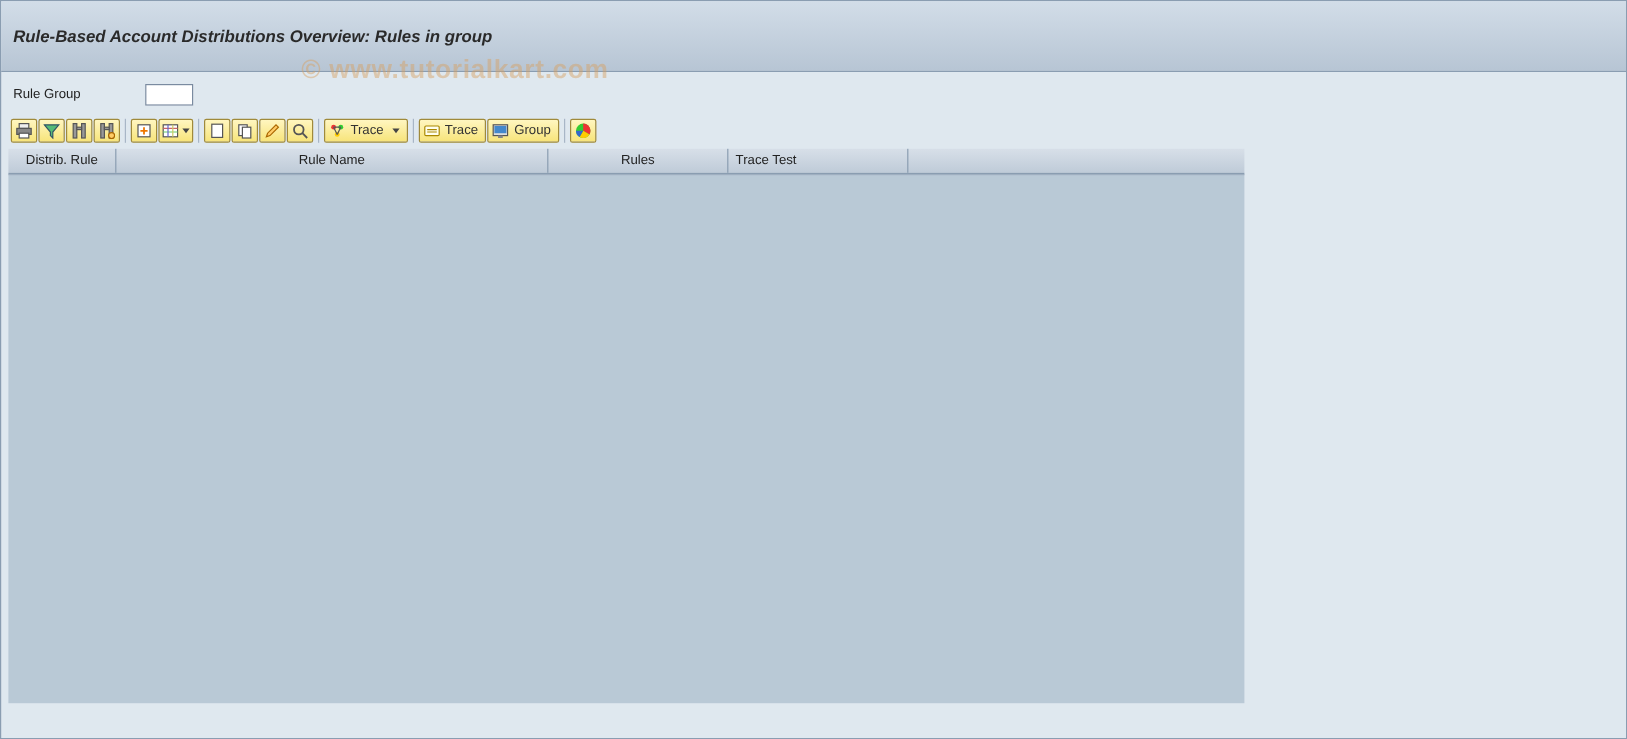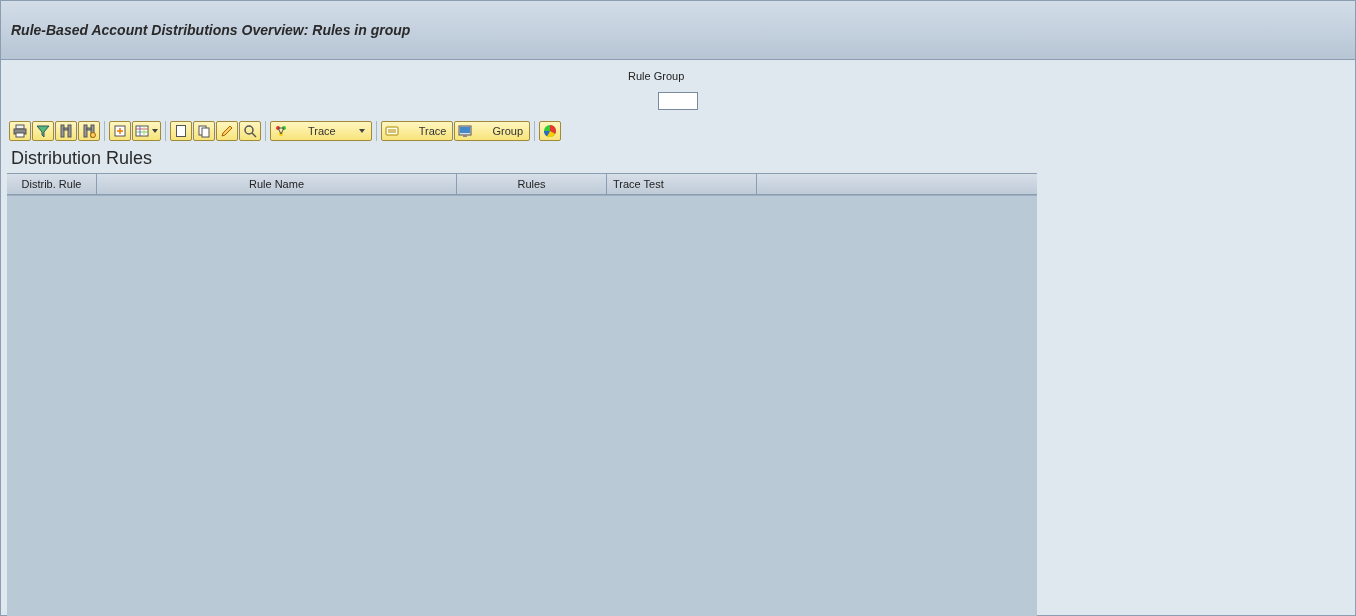--- a/index.html
+++ b/index.html
@@ -29,21 +29,20 @@
     font-size: 14px;
     font-weight: bold;
     font-style: italic;
     color: #2a2a2a;
   }
   .field-row {
     padding: 10px 10px 8px 10px;
     display: flex;
     align-items: center;
     gap: 10px;
-    flex-direction: column;
   }
   .field-label {
     width: 100px;
     color: #222;
   }
   .field-input {
     width: 34px;
     height: 16px;
     border: 1px solid #7a8ba0;
     background: #fff;
@@ -73,21 +72,21 @@
     border: 1px solid #a08a3a;
     border-radius: 2px;
     display: inline-flex;
     align-items: center;
     justify-content: center;
     padding: 0 2px;
     cursor: pointer;
     box-sizing: border-box;
   }
   .tbtn svg { display:block; }
-  .tbtn.wide { padding: 0 6px 0 3px; gap:20px;justify-content:flex-end; }
+  .tbtn.wide { padding: 0 6px 0 3px; gap:4px;justify-content:flex-end; }
   .tbtn .lbl { font-size:11px; color:#333; }
   .sep {
     width:1px; height:20px; background:#a8b6c6; margin:0 3px;
   }
   .drop-caret {
     width:0;height:0;border-left:3px solid transparent;border-right:3px solid transparent;border-top:4px solid #444;margin-left:3px;
   }
 
   .section-title {
     font-size: 18px;
@@ -142,20 +141,21 @@
 
 <div class="outer">
 
   <div class="title-bar">Rule-Based Account Distributions Overview: Rules in group</div>
 
   <div class="field-row">
     <span class="field-label">Rule Group</span>
     <input class="field-input" type="text" value="" style="">
   </div>
 
+  <div class="watermark">© www.tutorialkart.com</div>
 
   <div class="content-panel">
 
     <div class="toolbar">
 
       <div class="tbtn" title="Print">
         <svg width="14" height="14" viewBox="0 0 14 14">
             <rect x="3" y="1" width="8" height="4" fill="#eee" stroke="#555"></rect>
             <rect x="1" y="5" width="12" height="5" fill="#888" stroke="#555"></rect>
             <rect x="3" y="9" width="8" height="4" fill="#fff" stroke="#555"></rect>
@@ -267,21 +267,20 @@
         <svg width="14" height="14" viewBox="0 0 14 14">
             <circle cx="7" cy="7" r="6" fill="#3c3"></circle>
             <path d="M7 7 L7 1 A6 6 0 0 1 12.2 10 Z" fill="#e33"></path>
             <path d="M7 7 L12.2 10 A6 6 0 0 1 4 12.2 Z" fill="#fc0"></path>
             <path d="M7 7 L4 12.2 A6 6 0 0 1 1 7 Z" fill="#36c"></path>
           </svg>
       </div>
 
     </div>
 
-    <div class="section-title">Distribution Rules</div>
 
     <div class="table-head">
       <div class="th col1">Distrib. Rule</div>
       <div class="th col2">Rule Name</div>
       <div class="th col3">Rules</div>
       <div class="th col4">Trace Test</div>
       <div class="th col5"></div>
     </div>
 
     <div class="table-body"></div>

